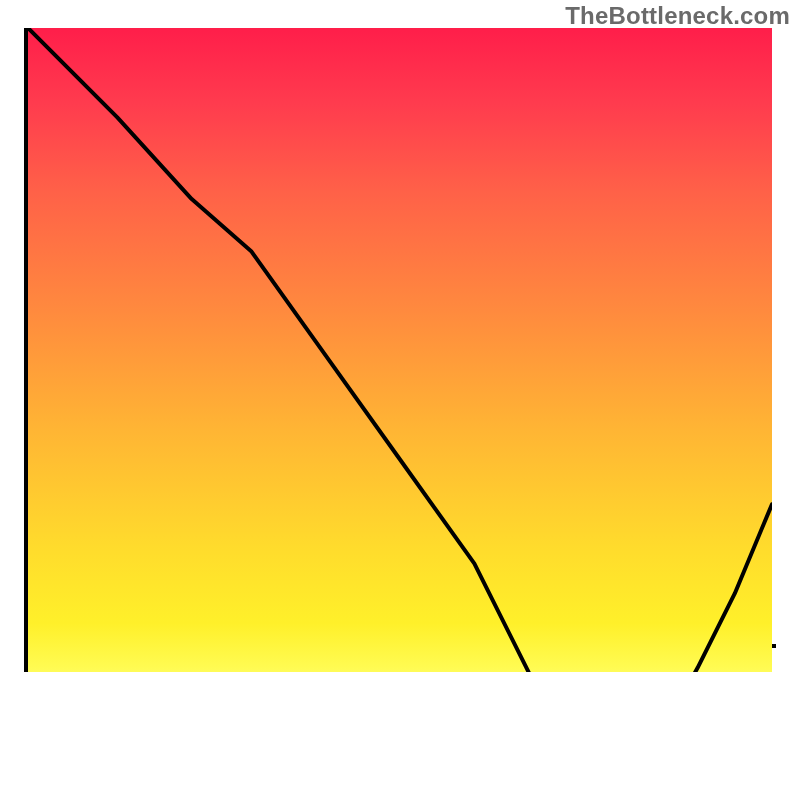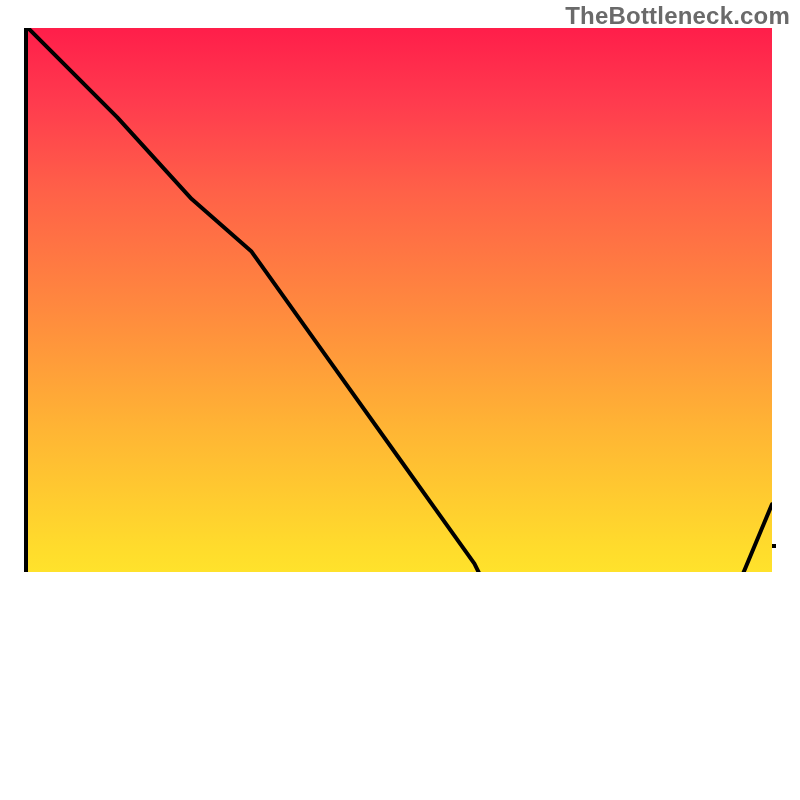--- a/index.html
+++ b/index.html
@@ -6,21 +6,21 @@
     margin: 0;
     padding: 0;
     width: 800px;
     height: 800px;
     background: #ffffff;
     font-family: Arial, Helvetica, sans-serif;
   }
   .frame {
     position: relative;
     width: 800px;
-    height: 572px;
+    height: 672px;
     overflow: hidden;
     border-radius: 15px;
   }
   .watermark {
     position: absolute;
     top: 2px;
     right: 10px;
     font-size: 24px;
     font-weight: 600;
     color: #6a6a6a;

